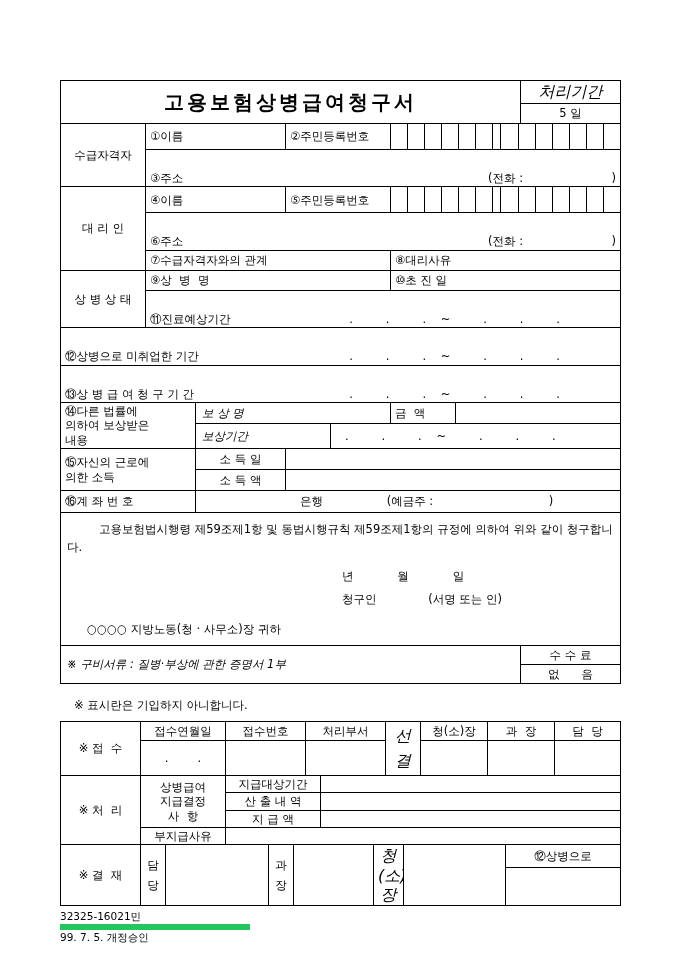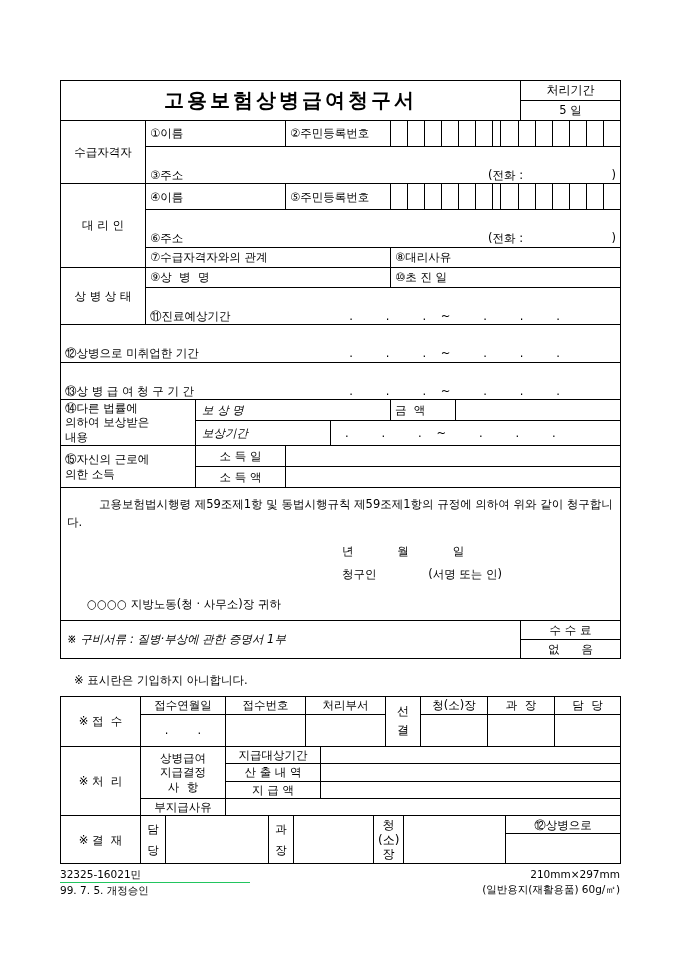--- a/index.html
+++ b/index.html
@@ -8,21 +8,21 @@
           font-family: "DejaVu Sans", sans-serif; font-size: 11.5px; }
   .form-area { position: absolute; left: 60px; top: 80px; width: 560px; }
   .top-row { display: flex; justify-content: space-between; font-size: 11px; margin-bottom: 5px; }
   table.t { border-collapse: collapse; table-layout: fixed; width: 560px; }
   table.t + table.t { margin-top: -1px; }
   td { border: 1px solid #000; padding: 1px 4px; vertical-align: middle; overflow: hidden; line-height: 1.25; }
   .c { text-align: center; }
   .pre { white-space: pre; }
   .pl6 { padding-left: 6px; font-style: italic; }
   .title-cell { text-align: center; font-size: 20px; font-weight: bold; letter-spacing: 3px; margin-left: 39px; }
-  .small { font-size: 12px; }
+  .small { font-size: 16px; font-style: italic; }
   .rrn-cell { padding: 0; position: relative; }
   .rrn { position: absolute; top: 0; left: 0; right: 0; bottom: 0; display: flex; }
   .rrn-box { flex: 1; border-right: 1px solid #000; }
   .rrn-box:last-child { border-right: none; }
   .rrn-gap { width: 8px; border-right: 1px solid #000; }
   .flexrow { display: flex; align-items: center; margin-top: 20px; }
   .phone-wrap { margin-left: auto; width: 128px; display: flex; justify-content: space-between; text-align: center; }
   .dots-r { margin-left: auto; margin-right: 56px; white-space: pre; }
   .dots-l { padding-left: 14px; white-space: pre; text-align: left; }
   .decl-cell { vertical-align: top; padding: 8px 6px; }
@@ -32,21 +32,21 @@
   .decl-sign .sig { margin-left: 48px; }
   .decl-recipient { margin-top: 16px; margin-left: 20px; }
   .notice { margin: 14px 0 8px 14px; }
   .vstack-lg div { line-height: 1.8; }
   .vstack-md div { line-height: 1.6; }
   .vstack-sm div { line-height: 1.2; }
   .acct-bank { margin-left: 100px; }
   .acct-open { margin-left: 60px; }
   .acct-close { margin-left: 112px; }
   .footer { display: flex; justify-content: space-between; margin-top: 3px; font-size: 10.5px; line-height: 1.45; }
-  .fnum { border-bottom: 1px solid #22c55e; width: 190px; }
+  .fnum { border-bottom: 6px solid #22c55e; width: 190px; }
   .footer-right { text-align: right; }
 </style>
 </head>
 <body>
 
 <div class="page">
   <div class="form-area">
 
 
     <table class="t">
@@ -239,20 +239,36 @@
           <td class="c pre">소 득 일</td>
           <td></td>
         </tr>
         <tr style="height:21px">
           <td class="c pre">소 득 액</td>
           <td></td>
         </tr>
       </tbody>
     </table>
 
+    <table class="t">
+      <colgroup>
+          <col style="width:135px">
+          <col style="width:425px">
+        </colgroup>
+      <tbody>
+        <tr style="height:22px">
+          <td class="pre">⑯계 좌 번 호</td>
+          <td>
+            <span class="acct-bank">은행</span>
+            <span class="acct-open">(예금주 :</span>
+            <span class="acct-close">)</span>
+          </td>
+        </tr>
+      </tbody>
+    </table>
 
     <table class="t">
       <colgroup>
           <col style="width:560px">
         </colgroup>
       <tbody>
         <tr style="height:118px">
           <td class="decl-cell">
             <div class="decl-body">고용보험법시행령 제59조제1항 및 동법시행규칙 제59조제1항의 규정에 의하여 위와 같이 청구합니다.</div>
             <div class="decl-date">년            월            일</div>
@@ -389,20 +405,16 @@
           <td></td>
         </tr>
       </tbody>
     </table>
 
     <div class="footer">
       <div class="footer-left">
         <div class="fnum">32325-16021민</div>
         <div>99. 7. 5. 개정승인</div>
       </div>
-      <div class="footer-right">
-        <div>210mm×297mm</div>
-        <div>(일반용지(재활용품) 60g/㎡)</div>
-      </div>
     </div>
 
   </div>
 </div>
 
 </body></html>

